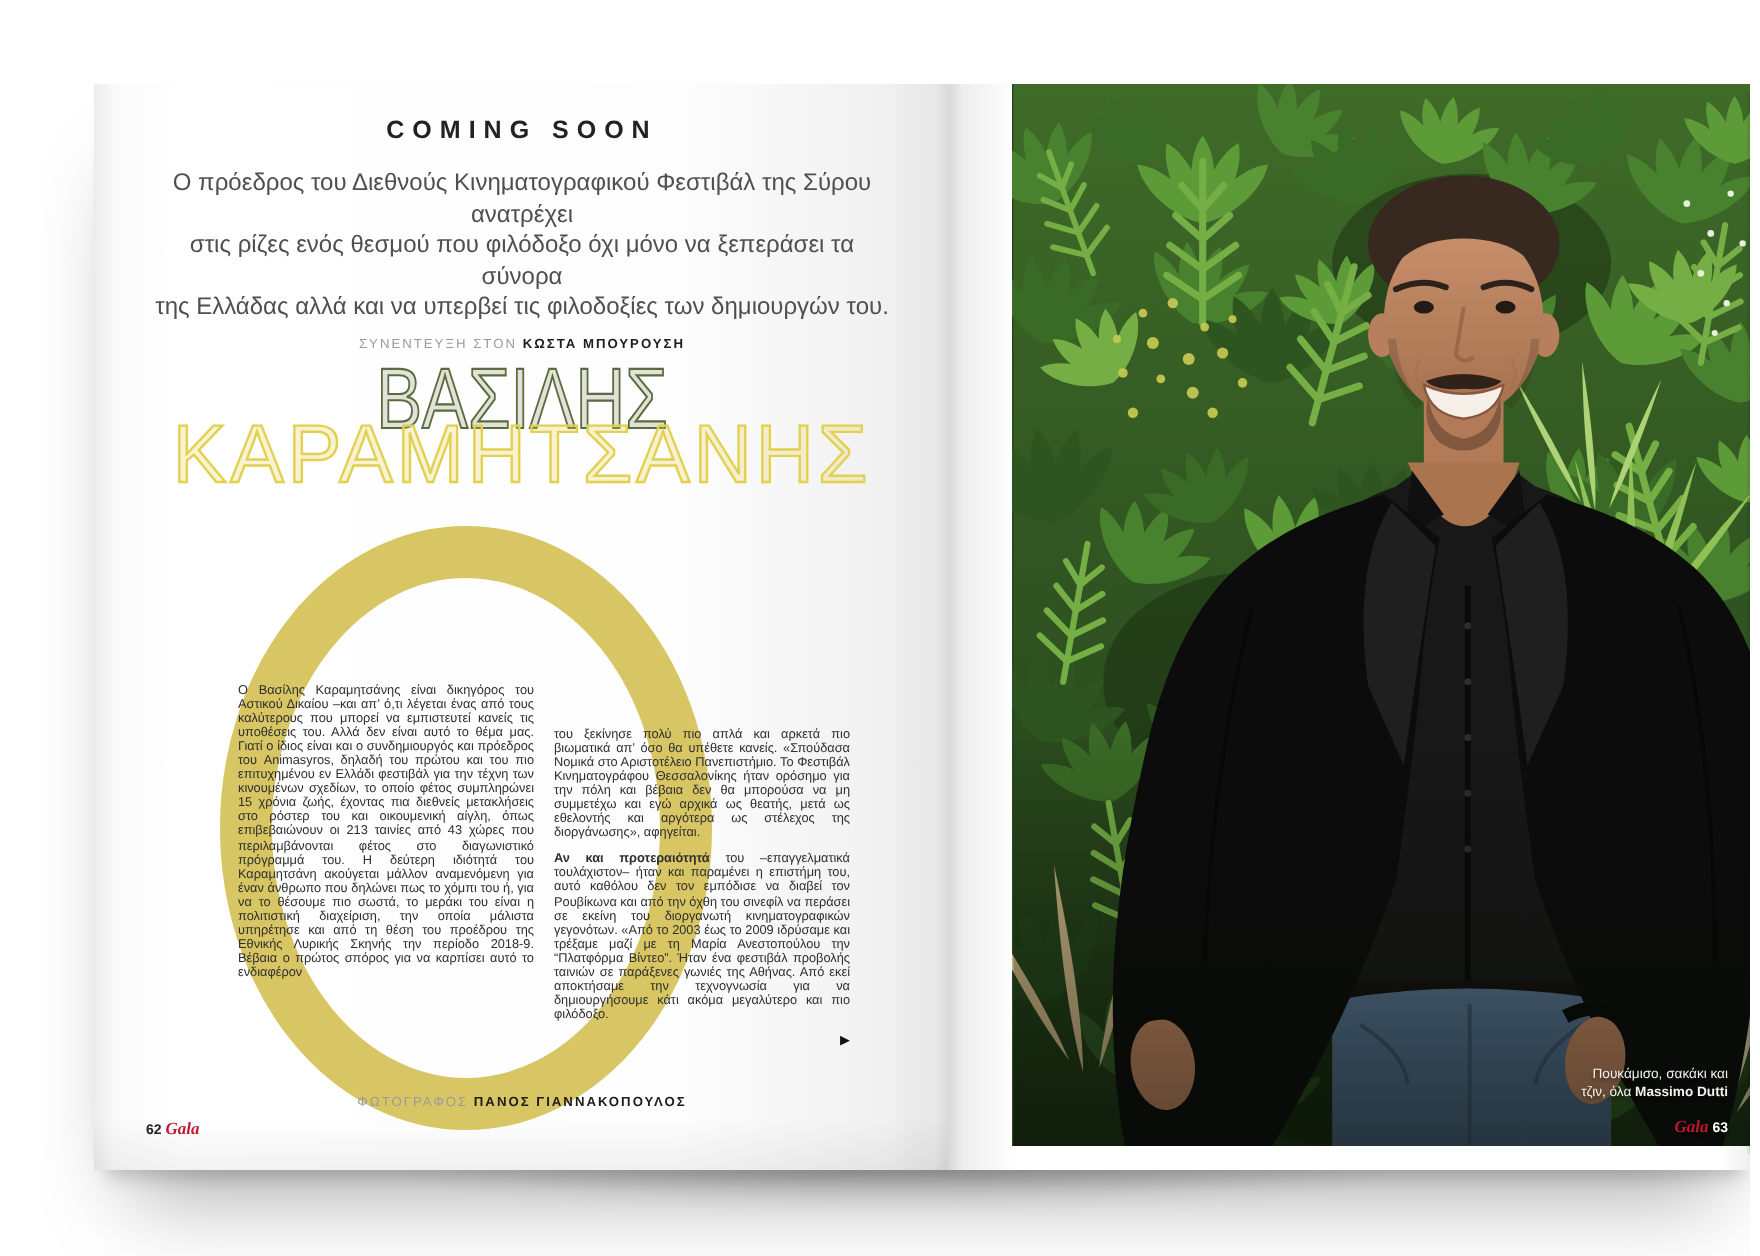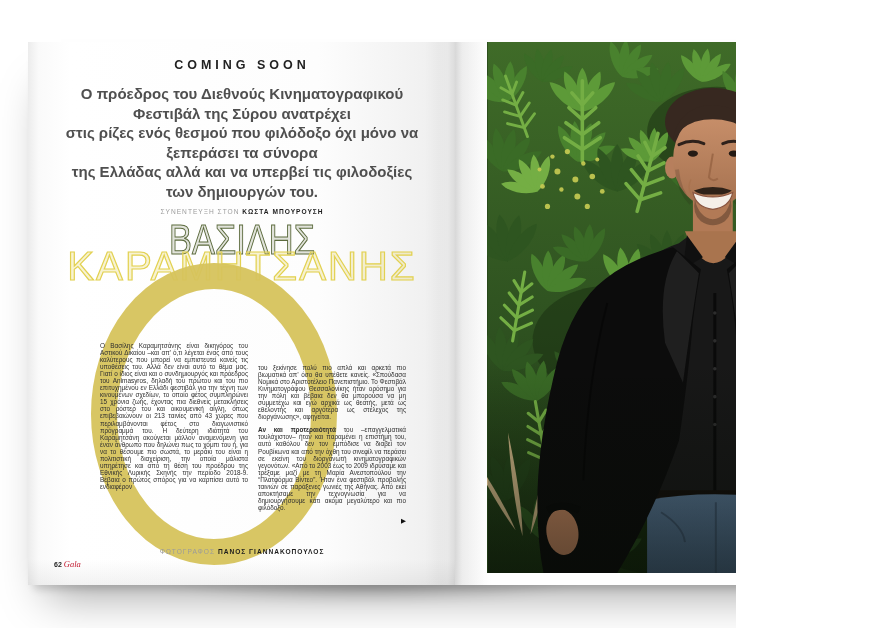--- a/index.html
+++ b/index.html
@@ -1,36 +1,36 @@
 <!DOCTYPE html>
 <html style="--headline-green: #5c6b3e; --headline-yellow: #e2d150; --dropcap-yellow: #d6c35c; --brand-red: #c2182e; --text-dark: #2e2e2e;"><head>
 <meta charset="utf-8">
 <style>
   html,body{margin:0;padding:0;background:#ffffff;}
-  .stage{position:relative;width:736px;height:628px;background:#fff;overflow:hidden;
-         font-family:"Liberation Sans", sans-serif;}
+  .stage{position:relative;width:856px;height:628px;background:#fff;overflow:hidden;
+         font-family:"Liberation Sans", sans-serif;margin-left:19px;}
   .floor-shadow{position:absolute;left:70px;right:70px;top:580px;height:34px;
     background:radial-gradient(50% 100% at 50% 0%, rgba(0,0,0,.24), rgba(0,0,0,0) 72%);
     filter:blur(4px);}
   .spread{position:absolute;left:28px;top:42px;width:830px;height:543px;border-radius:2px 2px 5px 5px;
     box-shadow:0 10px 8px -6px rgba(0,0,0,.16), 0 30px 42px -18px rgba(0,0,0,.34);
     background:#fff;}
   .page-left{position:absolute;left:0;top:0;width:427px;height:543px;overflow:hidden;
     background:linear-gradient(90deg,#ececec 0%,#fafafa 2.5%,#ffffff 10%,#fdfdfd 68%,#efefef 96%,#f6f6f6 100%);}
   .page-left::after{content:"";position:absolute;left:0;right:0;bottom:0;height:26px;
     background:linear-gradient(180deg,rgba(0,0,0,0),rgba(0,0,0,.05));pointer-events:none;}
   .page-right{position:absolute;left:427px;top:0;width:403px;height:543px;overflow:hidden;
     background:linear-gradient(90deg,#f2f2f2 0%,#ffffff 9%,#ffffff 96%,#ececec 100%);}
   .spine{position:absolute;left:397px;top:0;width:60px;height:543px;pointer-events:none;
     background:linear-gradient(90deg,rgba(0,0,0,0) 0%,rgba(0,0,0,.045) 38%,rgba(0,0,0,.11) 50%,rgba(0,0,0,.03) 62%,rgba(0,0,0,0) 100%);}
 
   
   .head{position:absolute;left:30px;top:16px;width:368px;text-align:center;}
   .kicker{font-size:12.5px;font-weight:700;letter-spacing:4px;color:#222;}
-  .intro{margin-top:12px;font-size:15px;line-height:1.3;color:#4f4f4f;font-weight:bold;}
+  .intro{margin-top:12px;font-size:12px;line-height:1.3;color:#4f4f4f;}
   .byline{margin-top:7px;font-size:6.6px;letter-spacing:1px;}
   .byline .pre{color:#9b9b9b;}
   .byline .auth{color:#1d1d1d;font-weight:700;}
   .headline{margin-top:3px;}
   .hl-thin{font-weight:400;white-space:nowrap;line-height:1;}
   .hl-first{font-size:43px;color:rgba(92,107,62,.18);
     -webkit-text-stroke:1.1px var(--headline-green,#5c6b3e);
     transform:scaleX(.8);transform-origin:50% 50%;}
   .hl-last{font-size:41px;letter-spacing:2px;margin-top:-15px;color:rgba(226,209,80,.25);
     -webkit-text-stroke:1.2px var(--headline-yellow,#e2d150);
@@ -42,21 +42,21 @@
   .col{width:148px;font-size:6.4px;line-height:1.1;color:var(--text-dark,#2e2e2e);text-align:justify;}
   .col2{padding-top:22px;}
   .col p{margin:0 0 6px 0;}
   .lead-bold{font-weight:700;}
   .endmark{text-align:right;font-size:6.5px;color:#111;margin-top:1px;}
   .credit{position:absolute;left:30px;top:506px;width:368px;text-align:center;font-size:6.6px;letter-spacing:1px;z-index:3;}
   .credit .lbl{color:#9a9a9a;}
   .credit .nm{color:#1c1c1c;font-weight:700;}
   .folio-left{position:absolute;left:26px;top:517px;font-size:7px;z-index:3;}
   .folio-left .num{font-weight:700;color:#222;}
-  .brand{font-family:"Liberation Serif",serif;font-style:italic;font-weight:400;color:var(--brand-red,#c2182e);}
+  .brand{font-family:"Liberation Serif",serif;font-style:italic;font-weight:700;color:var(--brand-red,#c2182e);}
   .folio-left .brand{font-size:8.5px;}
 
   
   .photo{position:absolute;left:32px;top:0;width:371px;height:531px;overflow:hidden;background:#254418;}
   .photo svg{display:block;}
   .caption{position:absolute;right:13px;bottom:22px;text-align:right;color:#f2f2ee;
     font-size:6.8px;line-height:1.35;z-index:4;text-shadow:0 1px 2px rgba(0,0,0,.6);}
   .caption .bold{font-weight:700;}
   .folio-right{position:absolute;right:13px;bottom:5px;z-index:4;font-size:7px;color:#fff;
     text-shadow:0 1px 2px rgba(0,0,0,.6);}

